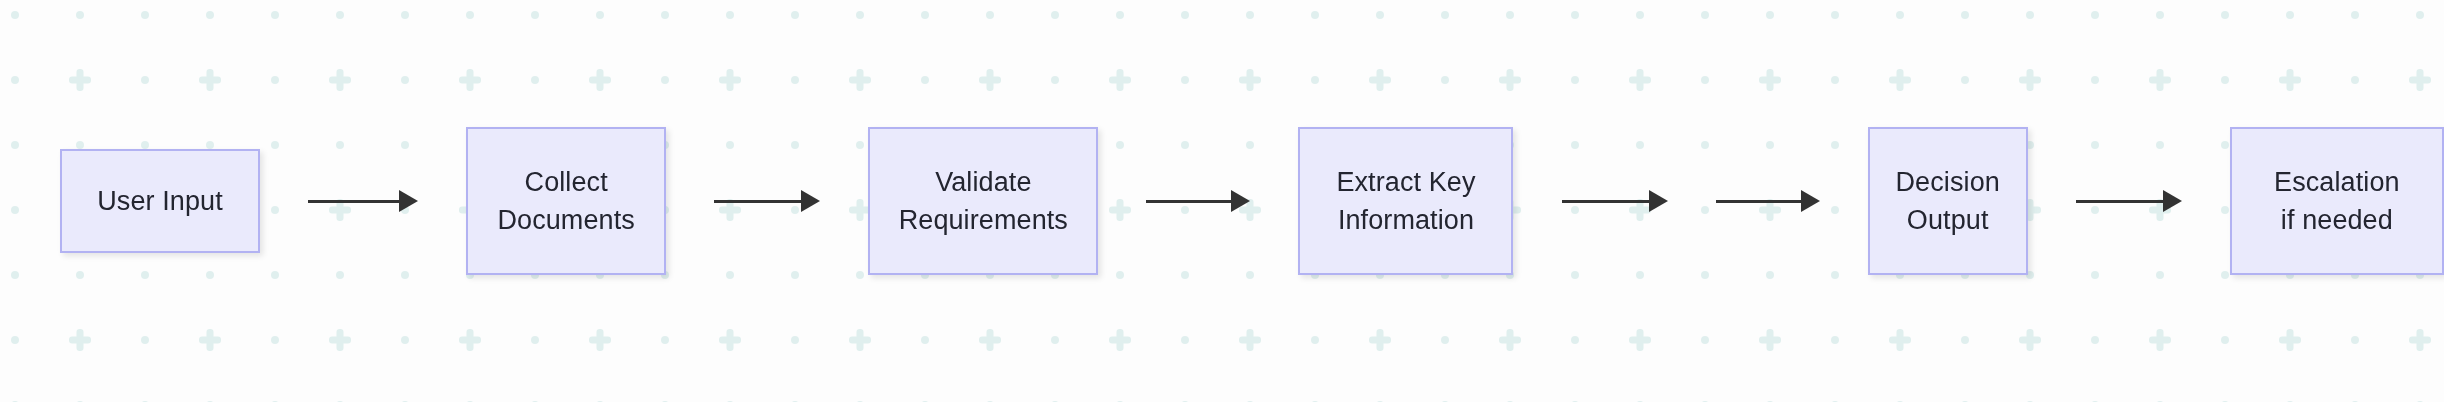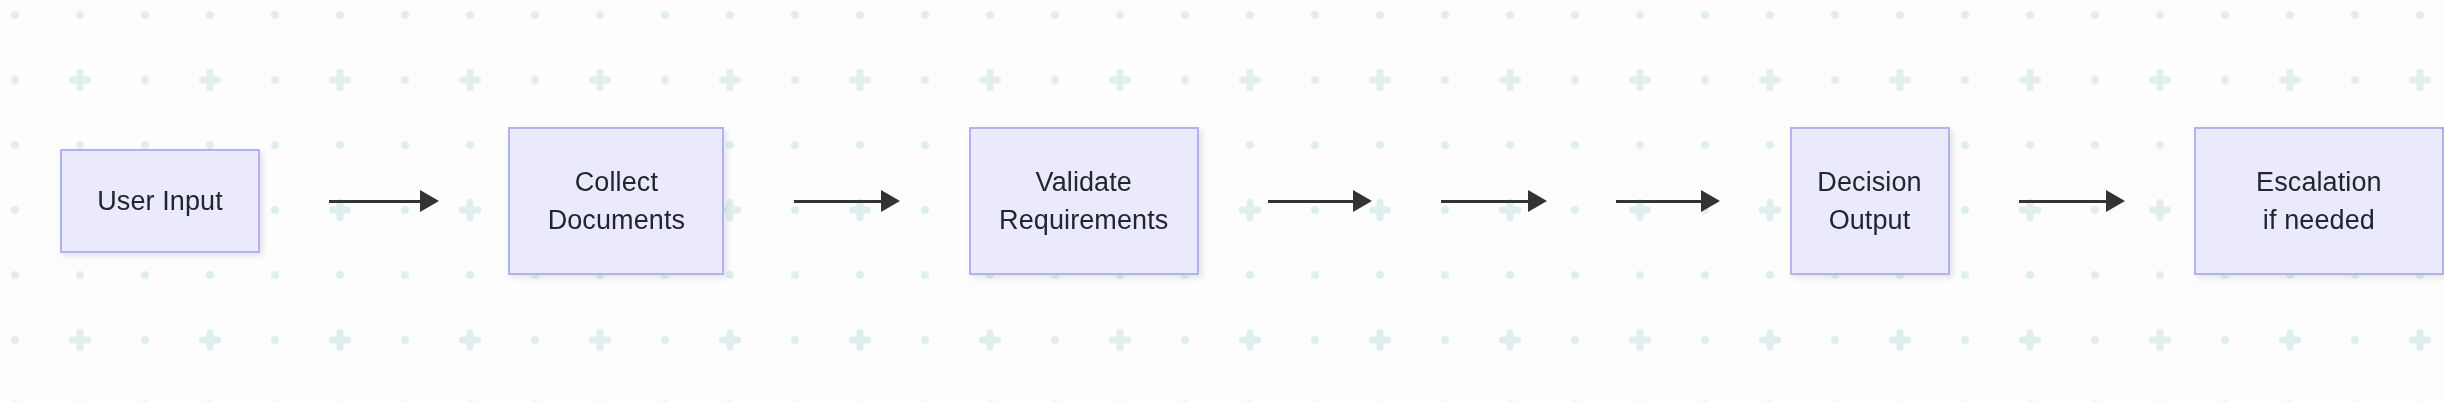--- a/index.html
+++ b/index.html
@@ -105,53 +105,55 @@
 
   <div id="flow">
 
     <div class="node single" style="width:200px">User Input</div>
 
     <div class="connector" style="width:110px">
       <div class="shaft"></div>
       <div class="head"></div>
     </div>
 
-    <div class="node double" style="width:216px">Collect
+    <div class="node double" style="width:200px">Collect
 Documents</div>
 
     <div class="connector" style="width:106px">
       <div class="shaft"></div>
       <div class="head"></div>
     </div>
 
     <div class="node double" style="width:230px">Validate
 Requirements</div>
 
     <div class="connector" style="width:104px">
       <div class="shaft"></div>
       <div class="head"></div>
     </div>
 
+    <div class="node double" style="width:215px">Extract Key
+Information</div>
 
     <div class="connector" style="width:106px">
       <div class="shaft"></div>
       <div class="head"></div>
     </div>
 
 
     <div class="connector" style="width:104px">
       <div class="shaft"></div>
       <div class="head"></div>
     </div>
 
     <div class="node double" style="width:160px">Decision
 Output</div>
 
     <div class="connector" style="width:106px">
       <div class="shaft"></div>
       <div class="head"></div>
     </div>
 
-    <div class="node double" style="width:250px">Escalation
+    <div class="node double" style="width:214px">Escalation
 if needed</div>
 
   </div>
 </div>
 
 </body></html>

